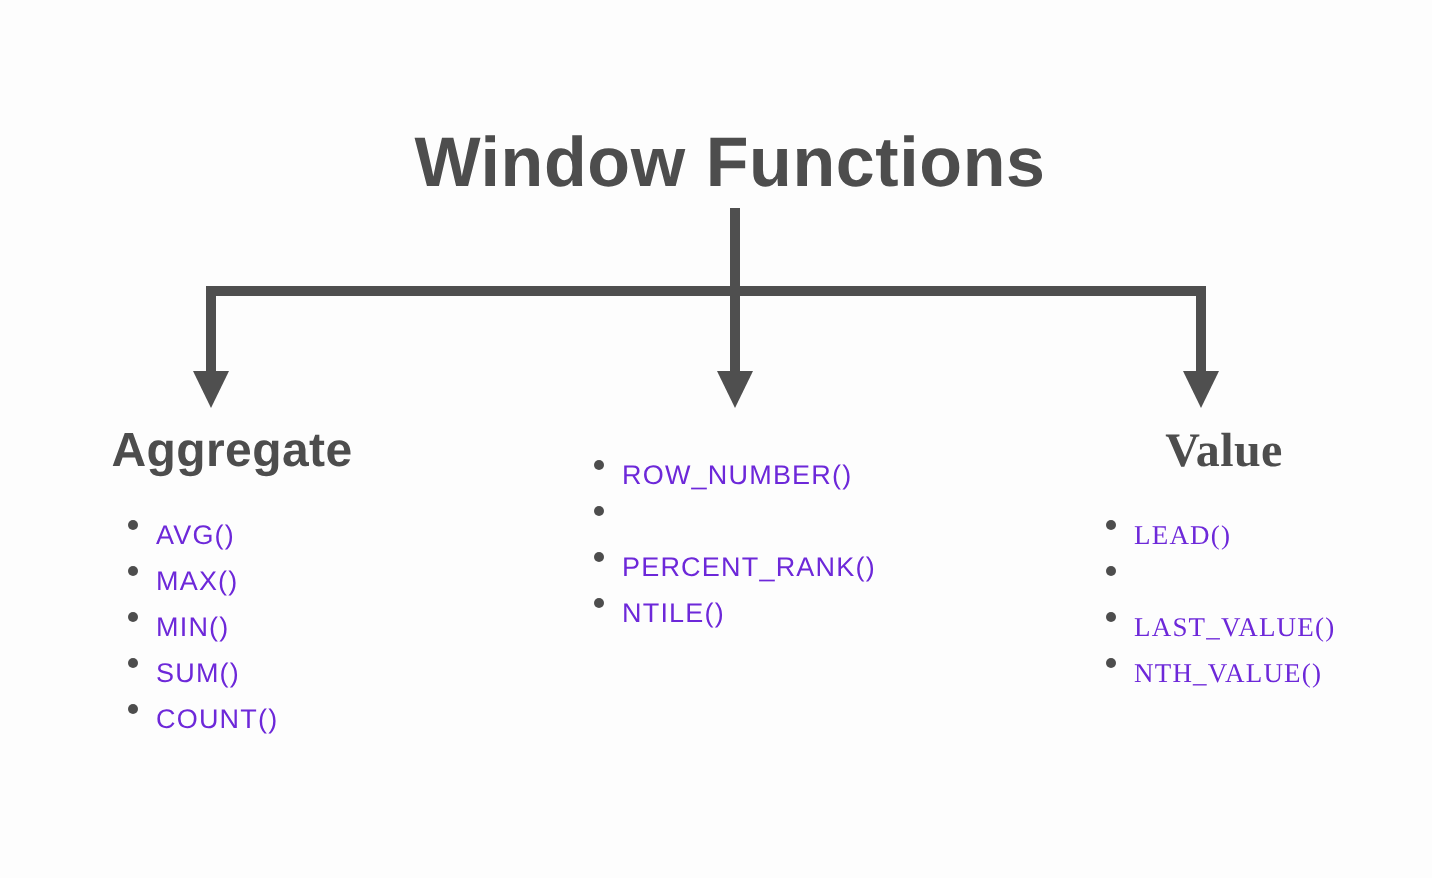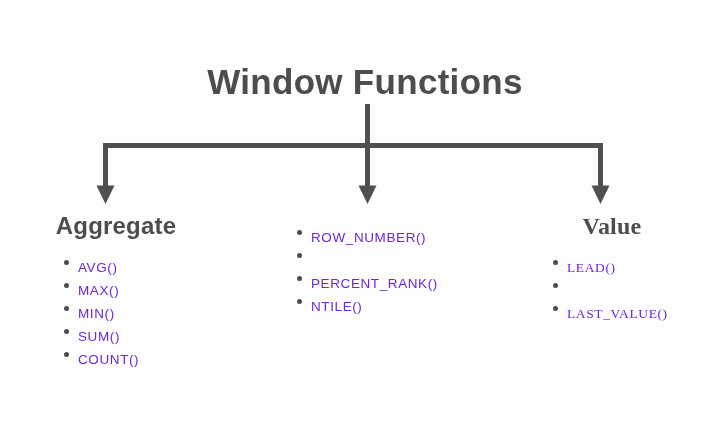--- a/index.html
+++ b/index.html
@@ -142,16 +142,20 @@
           <span class="bullet"></span>
           <span>LEAD()</span>
         </li>
       <li>
           <span class="bullet"></span>
         </li>
       <li>
           <span class="bullet"></span>
           <span>LAST_VALUE()</span>
         </li>
+      <li>
+          <span class="bullet"></span>
+          <span>NTH_VALUE()</span>
+        </li>
     </ul>
   </section>
 
 </div>
 
 </body></html>

